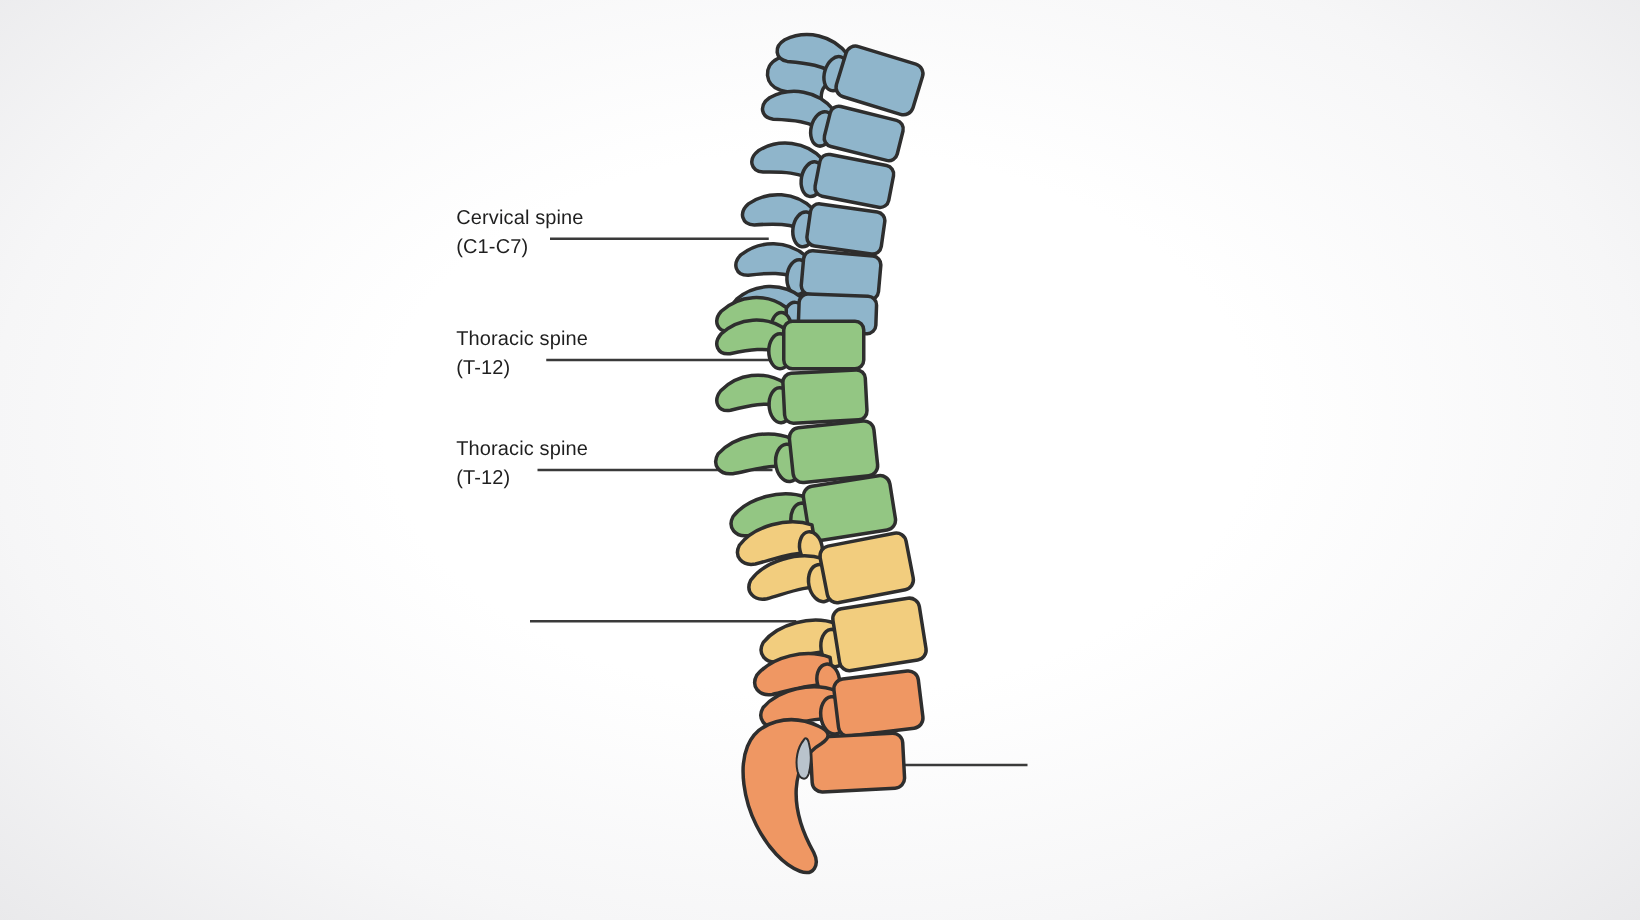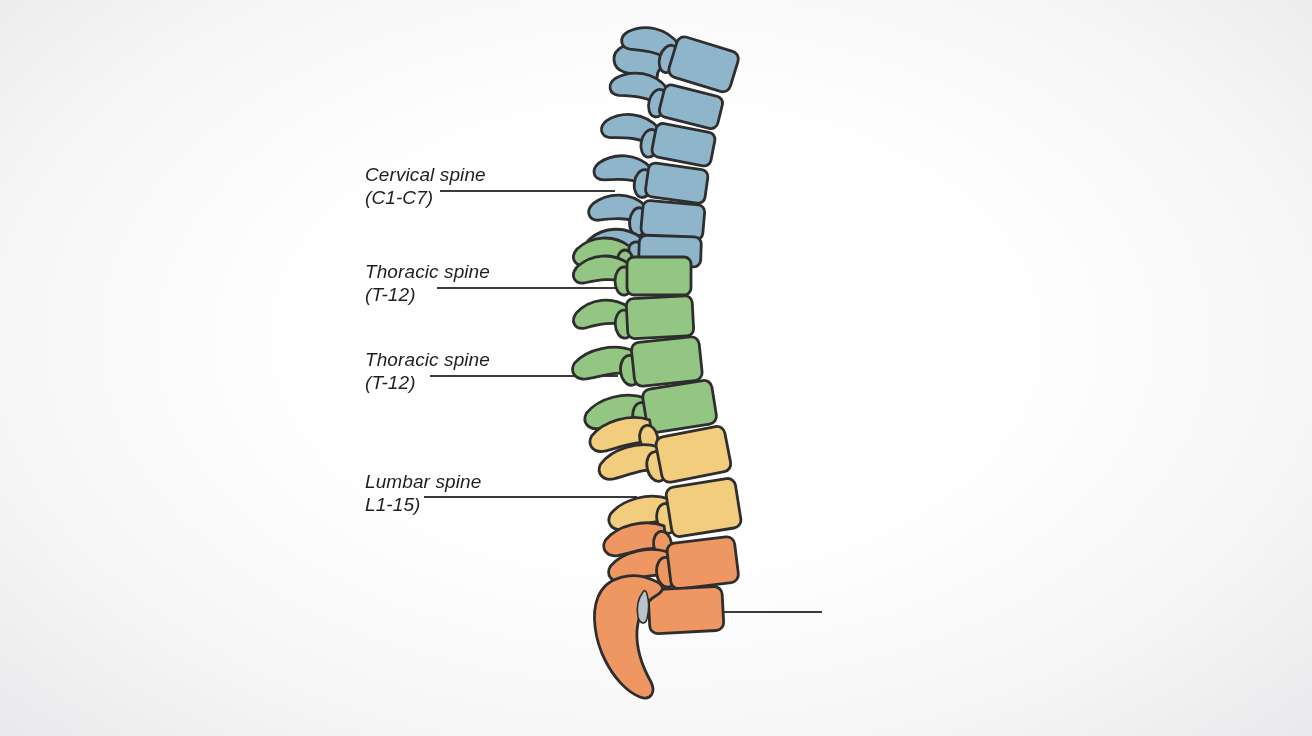--- a/index.html
+++ b/index.html
@@ -3,21 +3,21 @@
 <meta charset="utf-8">
 <style>
   html,body{margin:0;padding:0;}
   .stage{
     position:relative;width:1312px;height:736px;overflow:hidden;
     background:radial-gradient(ellipse 70% 78% at 50% 46%, #ffffff 38%, #f6f6f7 72%, #e9e9eb 100%);
     font-family:"Liberation Sans", sans-serif;
   }
   .callout{
     position:absolute;z-index:3;
-    font-size:19px;line-height:23px;color:#1f1f1f;letter-spacing:.1px;font-style:italic;
+    font-size:16px;line-height:23px;color:#1f1f1f;letter-spacing:.1px;
   }
   .leader{
     position:absolute;z-index:1;height:2px;background:#3a3a3a;
   }
   .spine-svg{position:absolute;left:555px;top:20px;z-index:2;}
   .vert, .bone{
     stroke:#2e2e2e;stroke-width:2.8;stroke-linejoin:round;stroke-linecap:round;
   }
 </style>
 </head>
@@ -29,24 +29,20 @@
     <div>Cervical spine</div>
     <div>(C1-C7)</div>
   </div>
   <div class="callout" style="left:365px;top:260px;">
     <div>Thoracic spine</div>
     <div>(T-12)</div>
   </div>
   <div class="callout" style="left:365px;top:348px;">
     <div>Thoracic spine</div>
     <div>(T-12)</div>
-  </div>
-  <div class="callout" style="left:365px;top:470px;">
-    <div>Lumbar spine</div>
-    <div>L1-15)</div>
   </div>
 
   <div class="leader" style="left:440px;top:190px;width:175px;"></div>
   <div class="leader" style="left:437px;top:287px;width:184px;"></div>
   <div class="leader" style="left:430px;top:375px;width:188px;"></div>
   <div class="leader" style="left:424px;top:496px;width:213px;"></div>
   <div class="leader" style="left:642px;top:611px;width:180px;"></div>
 
   <svg class="spine-svg" width="230" height="690" viewBox="555 20 230 690" aria-hidden="true">
 

